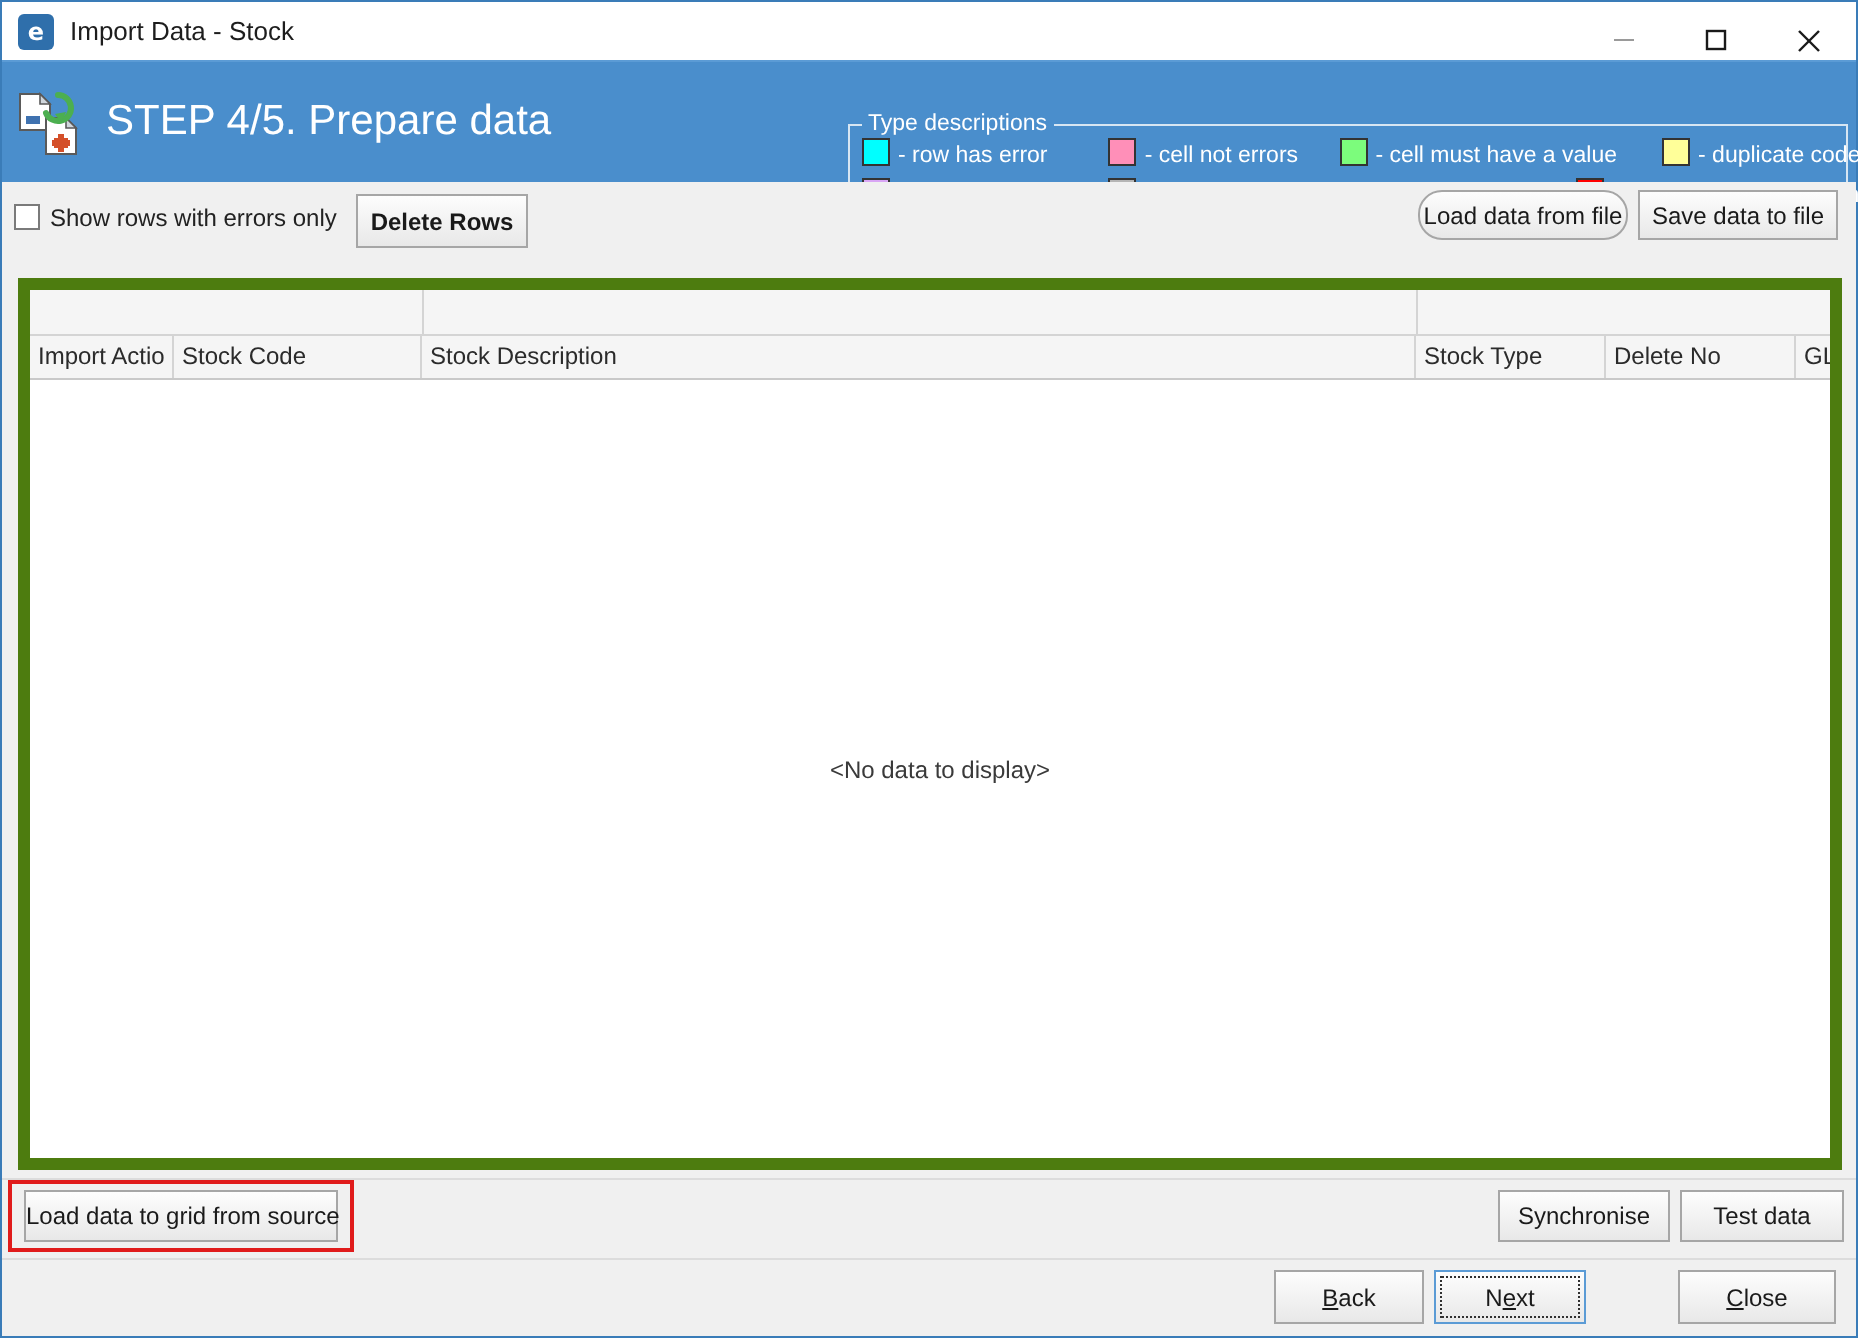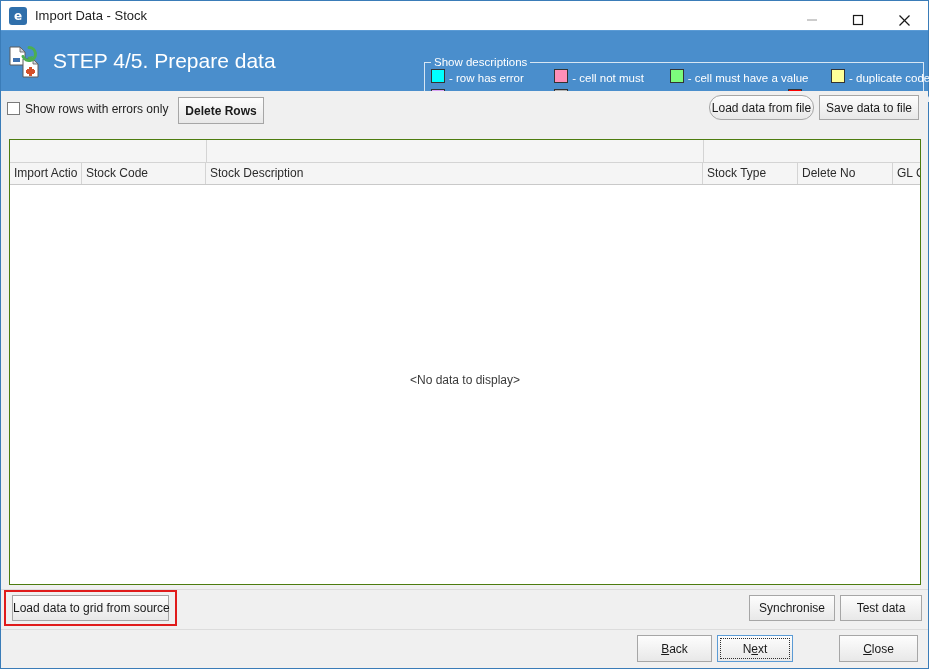--- a/index.html
+++ b/index.html
@@ -168,21 +168,21 @@
   }
   #btn-delete-rows { left: 177px; top: 96px; width: 86px; height: 27px; font-weight: bold; }
   #btn-load-from-file { left: 708px; top: 94px; width: 105px; height: 25px; border-radius: 12px; }
   #btn-save-to-file { left: 818px; top: 94px; width: 100px; height: 25px; }
 
   
   #grid {
     position: absolute; left: 8px; top: 138px;
     width: 912px; height: 446px;
     background: #ffffff;
-    border: 1px solid #4d7c0f;
+    border: 6px solid #4d7c0f;
     box-sizing: border-box;
     overflow: hidden;
   }
   #grid-groupband {
     position: absolute; left: 0; top: 0;
     width: 910px; height: 23px;
     background: #f5f5f5;
     border-bottom: 1px solid #d4d4d4;
     box-sizing: border-box;
   }
@@ -310,28 +310,28 @@
         <rect x="17" y="27" width="9" height="3" fill="#d4502a"></rect>
 
         <path d="M20 4.5 a6.5 6.5 0 1 1 -6 9" fill="none" stroke="#4caf50" stroke-width="3" stroke-linecap="round"></path>
         <path d="M24 13 l-5.5 1 l3 4.5 Z" fill="#4caf50"></path>
       </svg>
     </div>
 
     <div id="step-title">STEP 4/5. Prepare data</div>
 
     <div id="legend">
-      <div id="legend-caption">Show descriptions</div>
+      <div id="legend-caption">Type descriptions</div>
 
       <div class="legend-row" id="legend-row-0">
         <span class="legend-item" style="width:120px;">
           <span class="swatch" style="background:#00ffff;"></span><span class="legend-label">- row has error</span>
         </span>
         <span class="legend-item" style="width:112px;">
-          <span class="swatch" style="background:#ff8fb8;"></span><span class="legend-label">- cell not must</span>
+          <span class="swatch" style="background:#ff8fb8;"></span><span class="legend-label">- cell not errors</span>
         </span>
         <span class="legend-item" style="width:158px;">
           <span class="swatch" style="background:#7cfc7c;"></span><span class="legend-label">- cell must have a value</span>
         </span>
         <span class="legend-item">
           <span class="swatch" style="background:#ffff99;"></span><span class="legend-label">- duplicate code</span>
         </span>
       </div>
 
       <div class="legend-row" id="legend-row-1">

